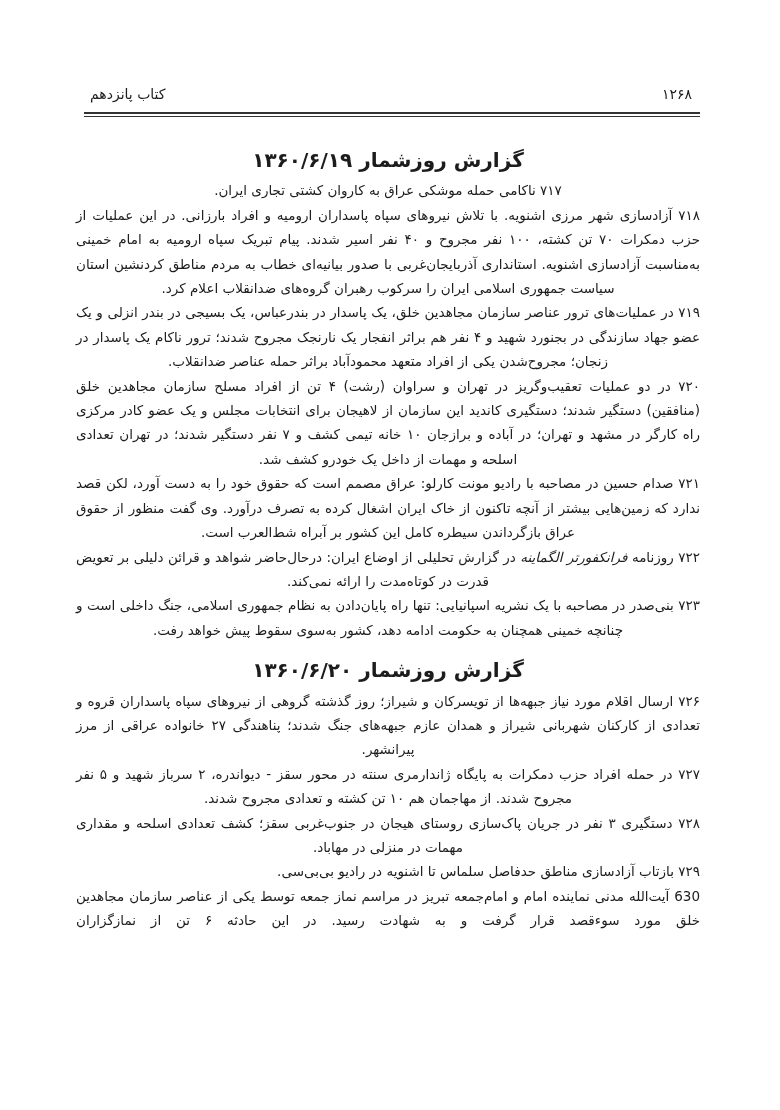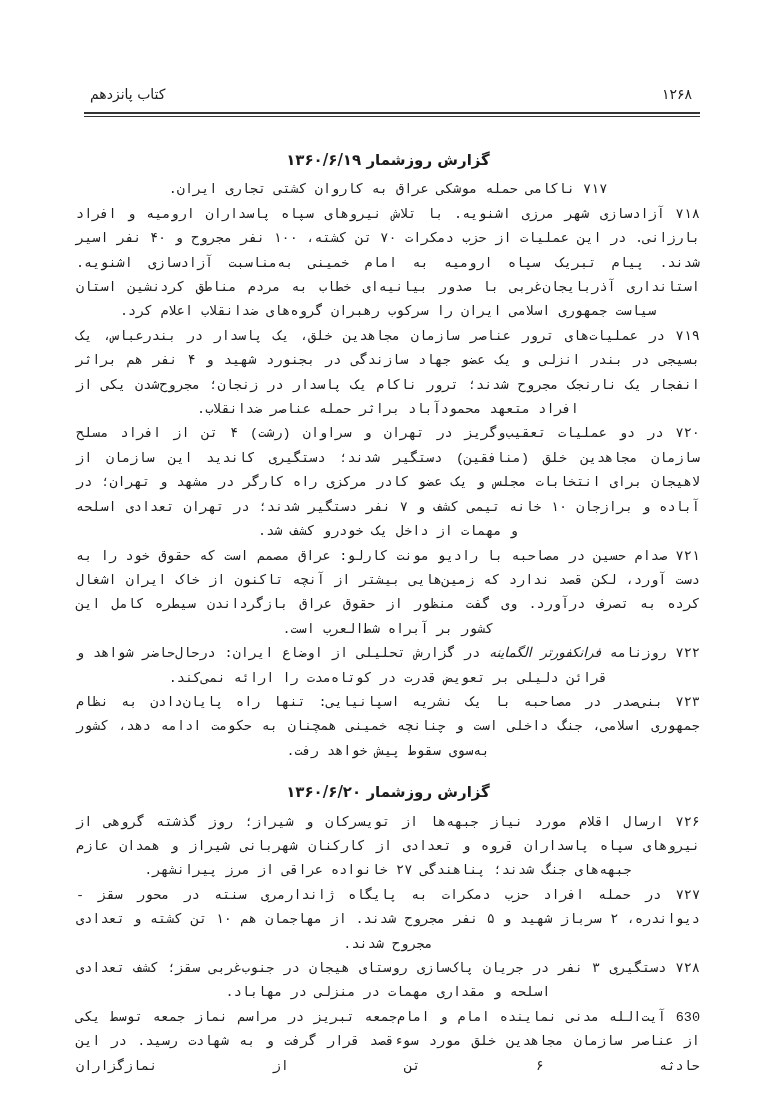--- a/index.html
+++ b/index.html
@@ -29,29 +29,29 @@
 
   .content {
     position:absolute; top:140px; right:80px; left:76px;
     direction:rtl;
     font-size:13.5px;
     line-height:24.4px;
     text-align:justify;
   }
 
   .report-heading {
-    font-size:15px;
+    font-size:20px;
     font-weight:bold;
     text-align:right;
     text-align-last:center;
     margin:16px 0 6px 0;
   }
   .report-heading.first { margin-top:8px; }
 
-  .entry { text-align:justify; text-align-last:center;font-family:Liberation Mono, monospace; }
+  .entry { text-align:justify; text-align-last:center; }
   .entry.flush { text-align-last:right; }
   .entry.continues { text-align-last:justify; }
   .entry .num { white-space:nowrap; }
   em.paper-name { font-style:italic;margin-top:16px; }
 </style>
 </head>
 <body>
 
 <div class="page">
 
@@ -83,17 +83,18 @@
     <h2 class="report-heading">گزارش روزشمار ۱۳۶۰/۶/۲۰</h2>
 
 
 
     <p class="entry"><span class="num">۷۲۶</span> <span>ارسال اقلام مورد نیاز جبهه‌ها از تویسرکان و شیراز؛ روز گذشته گروهی از نیروهای سپاه پاسداران قروه و تعدادی از کارکنان شهربانی شیراز و همدان عازم جبهه‌های جنگ شدند؛ پناهندگی ۲۷ خانواده عراقی از مرز پیرانشهر.</span></p>
 
     <p class="entry"><span class="num">۷۲۷</span> <span>در حمله افراد حزب دمکرات به پایگاه ژاندارمری سنته در محور سقز - دیواندره، ۲ سرباز شهید و ۵ نفر مجروح شدند. از مهاجمان هم ۱۰ تن کشته و تعدادی مجروح شدند.</span></p>
 
     <p class="entry"><span class="num">۷۲۸</span> <span>دستگیری ۳ نفر در جریان پاک‌سازی روستای هیجان در جنوب‌غربی سقز؛ کشف تعدادی اسلحه و مقداری مهمات در منزلی در مهاباد.</span></p>
 
+    <p class="entry flush"><span class="num">۷۲۹</span> <span>بازتاب آزادسازی مناطق حدفاصل سلماس تا اشنویه در رادیو بی‌بی‌سی.</span></p>
 
     <p class="entry continues"><span class="num">630</span> <span>آیت‌الله مدنی نماینده امام و امام‌جمعه تبریز در مراسم نماز جمعه توسط یکی از عناصر سازمان مجاهدین خلق مورد سوءقصد قرار گرفت و به شهادت رسید. در این حادثه ۶ تن از نمازگزاران</span></p>
 
   </main>
 </div>
 
 </body></html>

